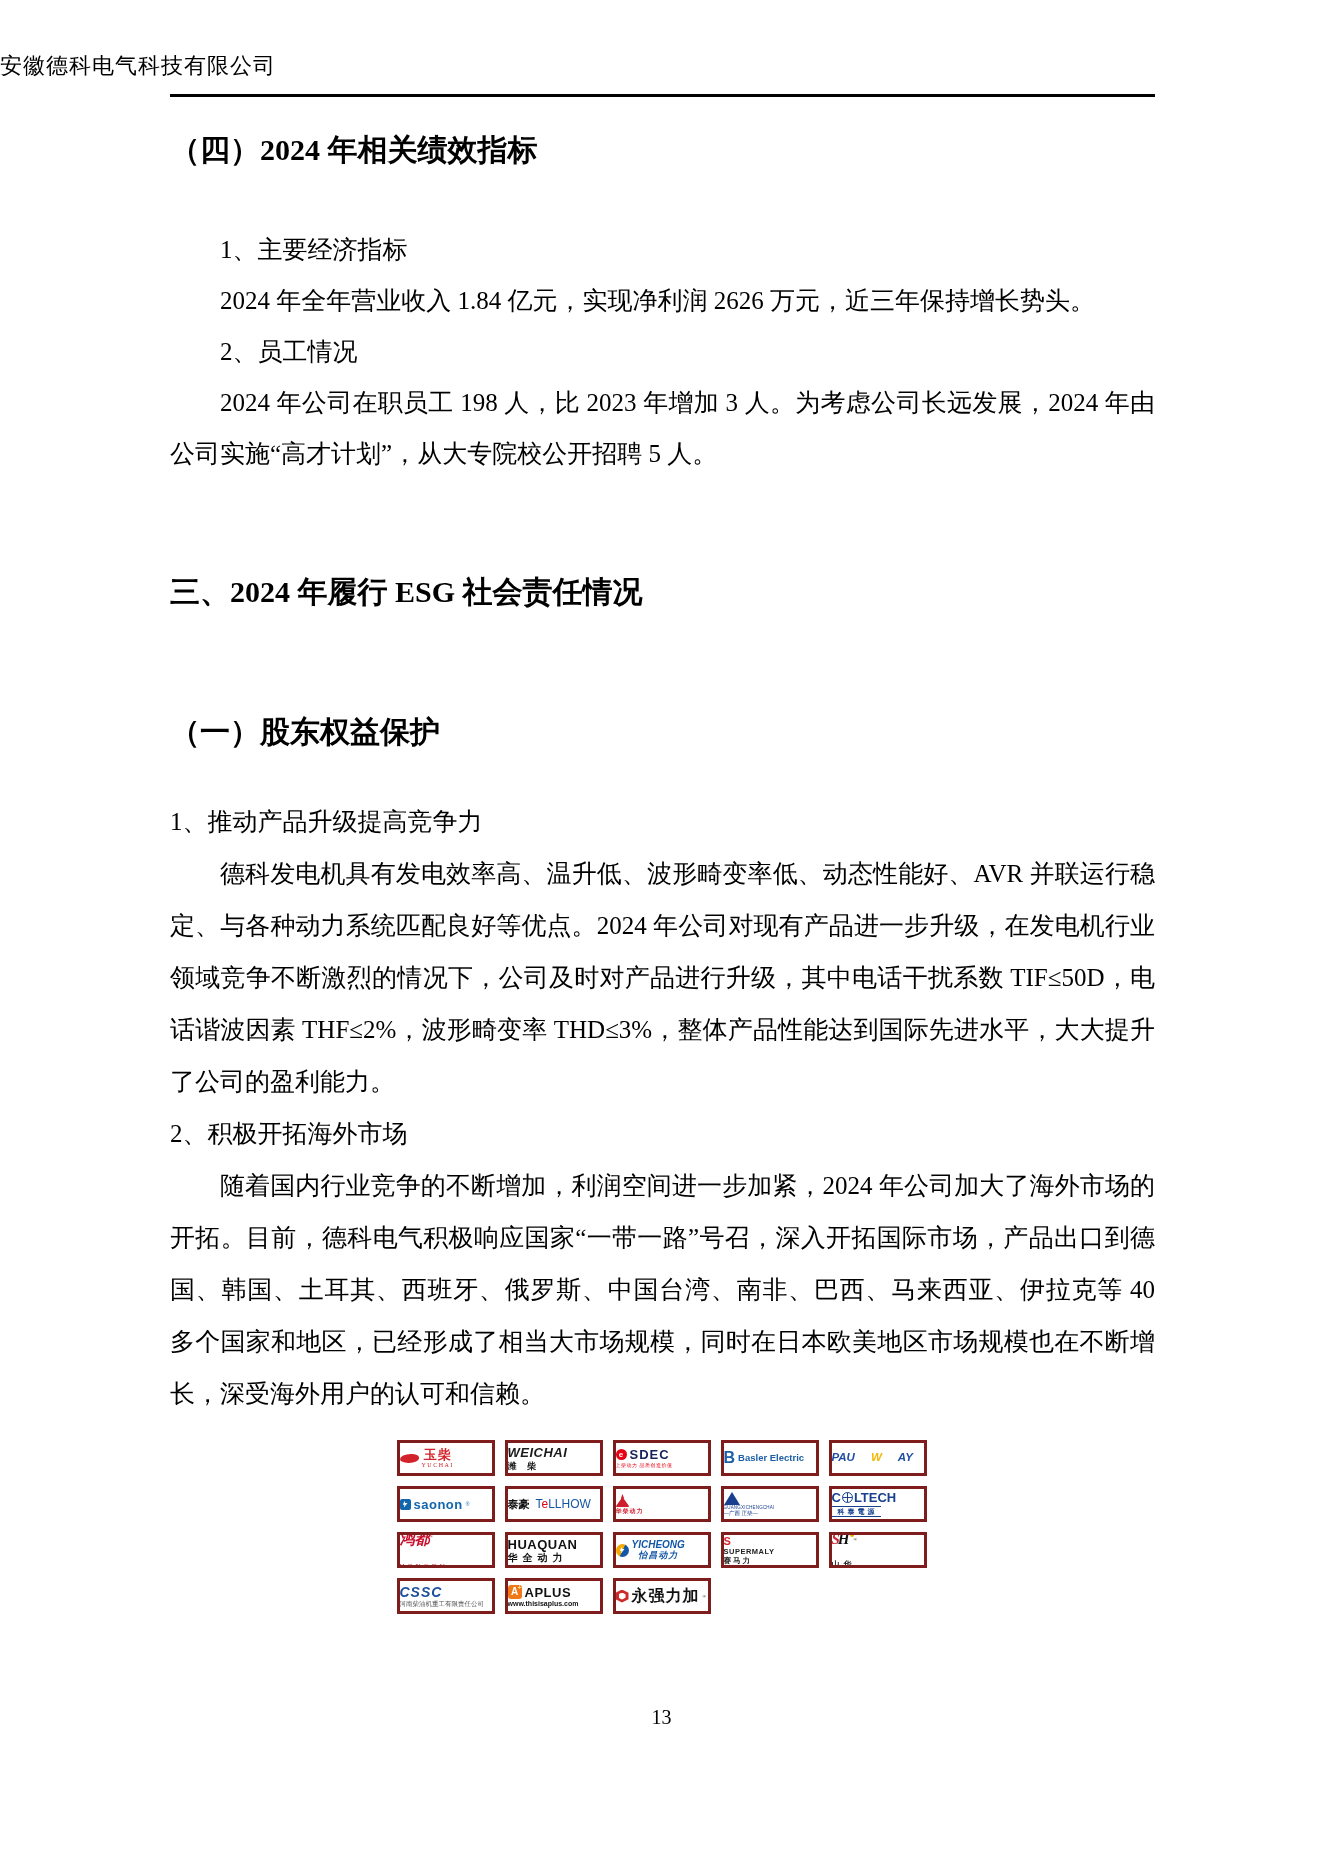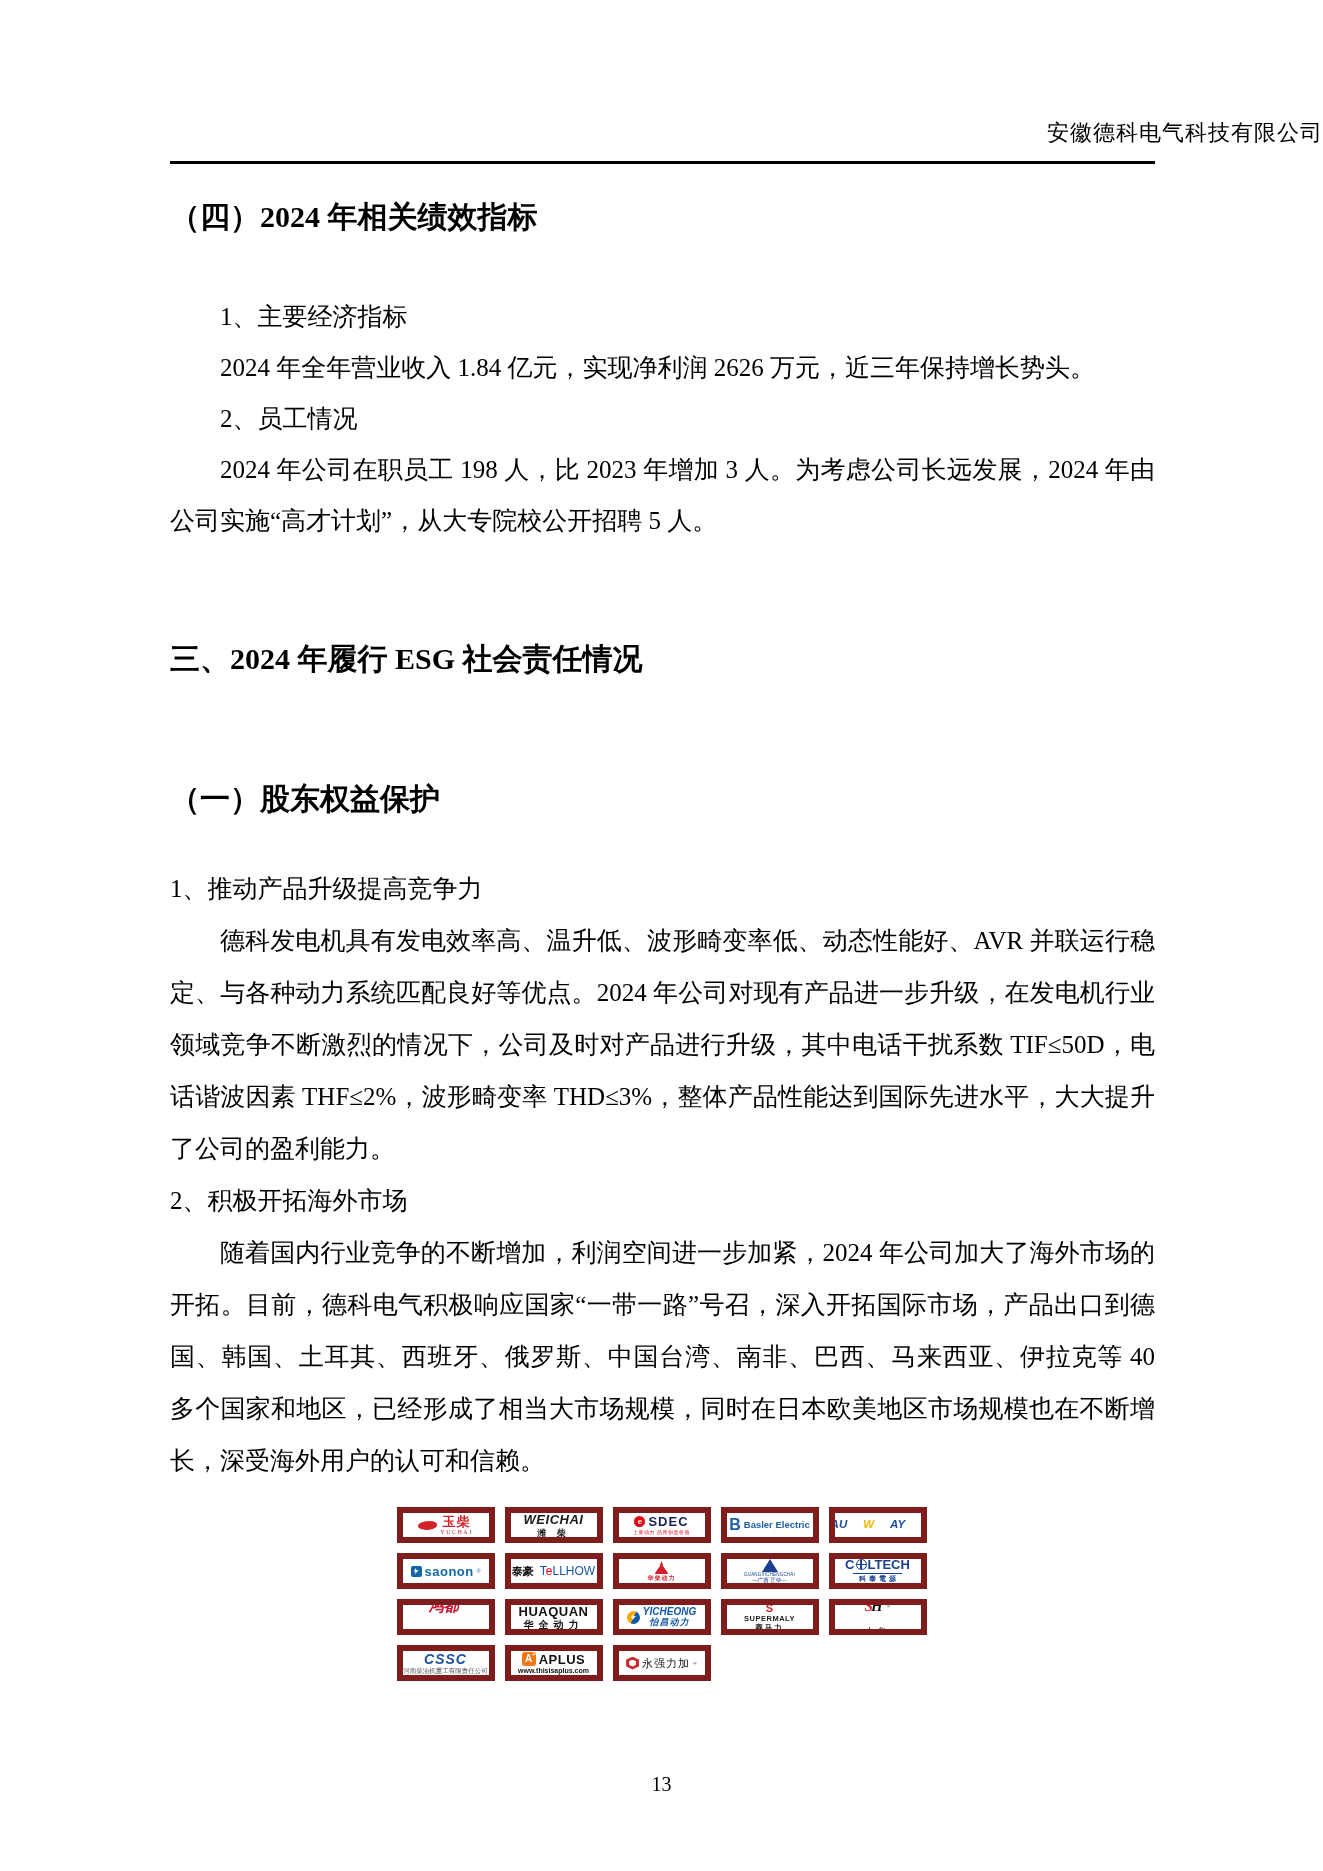--- a/index.html
+++ b/index.html
@@ -1,39 +1,39 @@
 <!DOCTYPE html>
 <html><head>
 <meta charset="utf-8">
 <style>
   html,body{margin:0;padding:0;background:#ffffff;}
   body{width:1323px;height:1871px;position:relative;
        font-family:"Liberation Serif","DejaVu Serif",serif;color:#000;}
   .page{width:1323px;height:1871px;background:#fff;overflow:hidden;position:relative;}
 
   
-  .doc-header{padding-top:119px;text-align:right;font-size:22px;line-height:28px;letter-spacing:1px;}
+  .doc-header{padding-top:52px;text-align:left;font-size:22px;line-height:28px;letter-spacing:1px;}
   .header-rule{height:3px;background:#000;margin:14px 168px 0 170px;}
 
   
   .content{margin:0 168px 0 170px;}
   .hA{font-size:30px;line-height:42px;font-weight:bold;margin:32px 0 0 0;}
   .hB{font-size:30px;line-height:44px;font-weight:bold;margin:40px 0 0 0;}
   .hC{font-size:30px;line-height:44px;font-weight:bold;margin:96px 0 0 0;}
   .tb1{min-height:306px;margin-top:53px;}
   .tb2{min-height:624px;margin-top:42px;}
   .bp{margin:0;font-size:25px;line-height:51px;text-align:justify;text-align-last:left;}
   .bp2{line-height:52px;}
   .indent2{text-indent:2em;}
 
   
   .lgrid{display:grid;grid-template-columns:repeat(5,98px);grid-auto-rows:36px;gap:10px;
          width:530px;margin:20px auto 0;}
-  .cell{background:#fff;border:6px solid #7f1d1d;box-sizing:border-box;overflow:hidden;
-        display:flex;flex-direction:column;align-items:center;justify-content:center;line-height:1;}
+  .cell{background:#fff;border:3px solid #7f1d1d;box-sizing:border-box;overflow:hidden;
+        display:flex;flex-direction:column;align-items:flex-start;justify-content:center;line-height:1;}
   .row{display:flex;align-items:center;gap:3px;}
   .col{display:flex;flex-direction:column;align-items:center;}
   .sans{font-family:"Liberation Sans","DejaVu Sans",sans-serif;}
   .reg{font-size:5px;vertical-align:super;line-height:1;}
 
   .yc-bird{width:19px;height:9px;background:#d2232a;border-radius:60% 40% 55% 45%;flex:none;}
   .yc-zh{color:#d2232a;font-weight:bold;font-size:13px;letter-spacing:1px;}
   .yc-en{color:#d2232a;font-size:6px;letter-spacing:1.5px;margin-top:1px;}
 
   .wc-en{font-weight:900;font-style:italic;font-size:13px;color:#1a1a1a;letter-spacing:0.5px;}
@@ -108,21 +108,21 @@
   .ap-ic{width:14px;height:14px;background:#f07818;border-radius:3px;color:#fff;font-weight:900;font-size:10px;
         display:flex;align-items:center;justify-content:center;flex:none;position:relative;}
   .ap-plus{position:absolute;top:-1px;right:0;color:#ffe08a;font-size:7px;font-weight:900;}
   .ap-en{font-weight:900;font-size:13px;color:#111;letter-spacing:0.5px;}
   .ap-url{font-weight:bold;font-size:7px;color:#111;margin-top:1px;}
 
   .yq-hex{width:13px;height:13px;background:#cf2a2a;position:relative;flex:none;
         clip-path:polygon(50% 0,100% 25%,100% 75%,50% 100%,0 75%,0 25%);}
   .yq-hex::after{content:"";position:absolute;left:3px;top:3px;right:3px;bottom:3px;background:#fff;
         clip-path:polygon(50% 0,100% 25%,100% 75%,50% 100%,0 75%,0 25%);}
-  .yq-zh{font-size:11px;font-weight:400;color:#111;letter-spacing:1px;}
+  .yq-zh{font-size:16px;font-weight:700;color:#111;letter-spacing:1px;}
   .yq-reg{color:#111;}
 
   
   .pagenum{text-align:center;margin-top:92px;font-size:20px;}
 </style>
 </head>
 <body>
 
 <div class="page">
 

